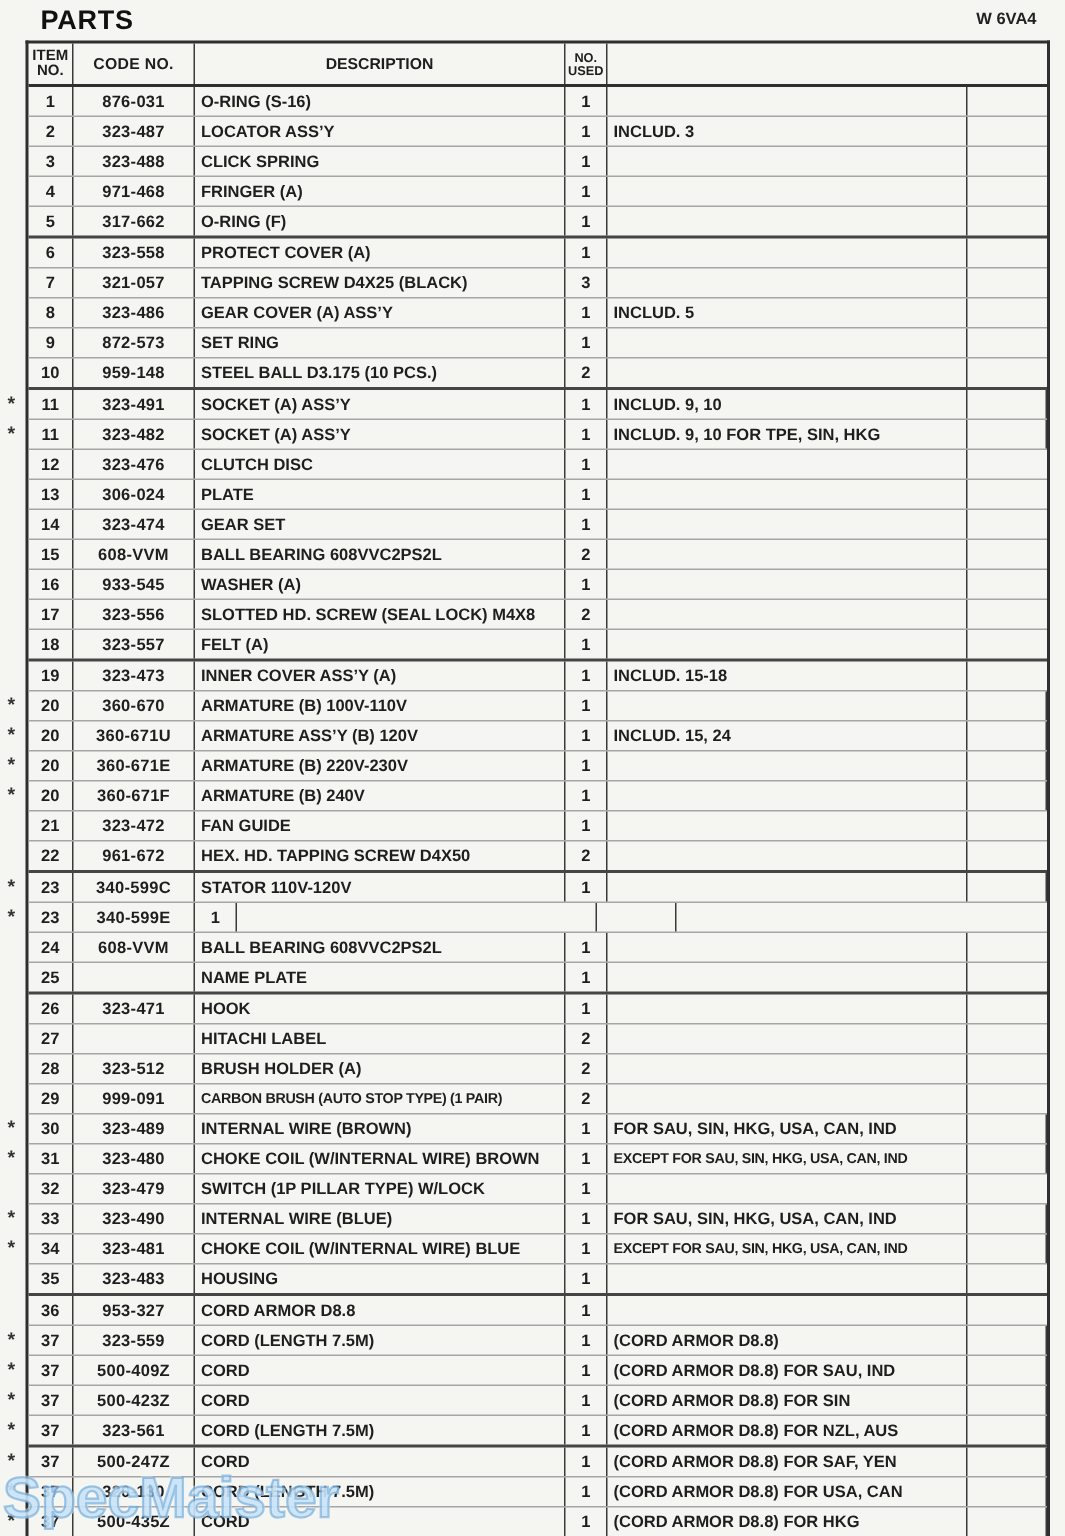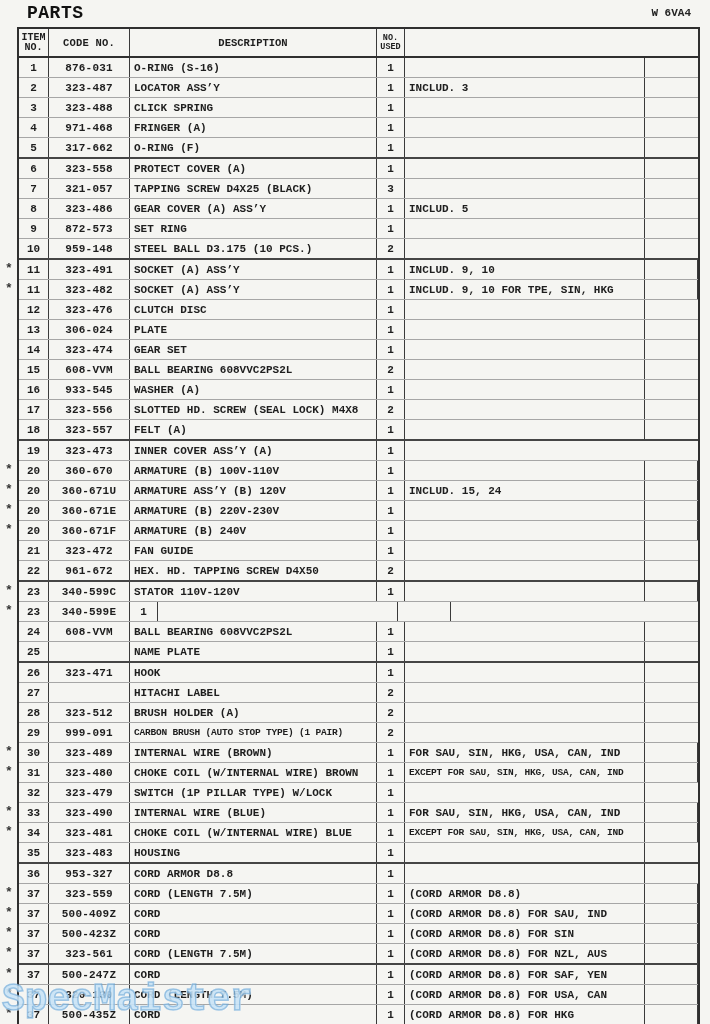--- a/index.html
+++ b/index.html
@@ -1,21 +1,21 @@
 <!DOCTYPE html>
 <html><head>
 <meta charset="utf-8">
 <style>
   html,body{margin:0;padding:0;}
   .page{
     position:relative;
     width:710px;height:1024px;
     background:#f5f5f2;
     overflow:hidden;
-    font-family:Liberation Mono, monospace;
+    font-family:Liberation Sans, sans-serif;
     color:#1e1e1e;
   }
   .page-title{
     position:absolute;left:27px;top:3px;
     font-size:18px;font-weight:bold;letter-spacing:.5px;color:#111;
   }
   .doc-code{
     position:absolute;right:19px;top:7px;
     font-size:11px;font-weight:bold;color:#222;
   }
@@ -234,20 +234,21 @@
     <div class="cell c-desc">FELT (A)</div>
     <div class="cell c-used">1</div>
     <div class="cell c-remark"></div>
     <div class="cell c-extra"></div>
   </div>
         <div class="row">
     <div class="cell c-item">19</div>
     <div class="cell c-code">323-473</div>
     <div class="cell c-desc">INNER COVER ASS’Y (A)</div>
     <div class="cell c-used">1</div>
+    <div class="cell c-remark">INCLUD. 15-18</div>
     <div class="cell c-extra"></div>
   </div>
         <div class="row">
     <div class="cell c-item">20</div>
     <div class="cell c-code">360-670</div>
     <div class="cell c-desc">ARMATURE (B) 100V-110V</div>
     <div class="cell c-used">1</div>
     <div class="cell c-remark"></div>
     <div class="cell c-extra"></div>
   <span class="star">*</span>

